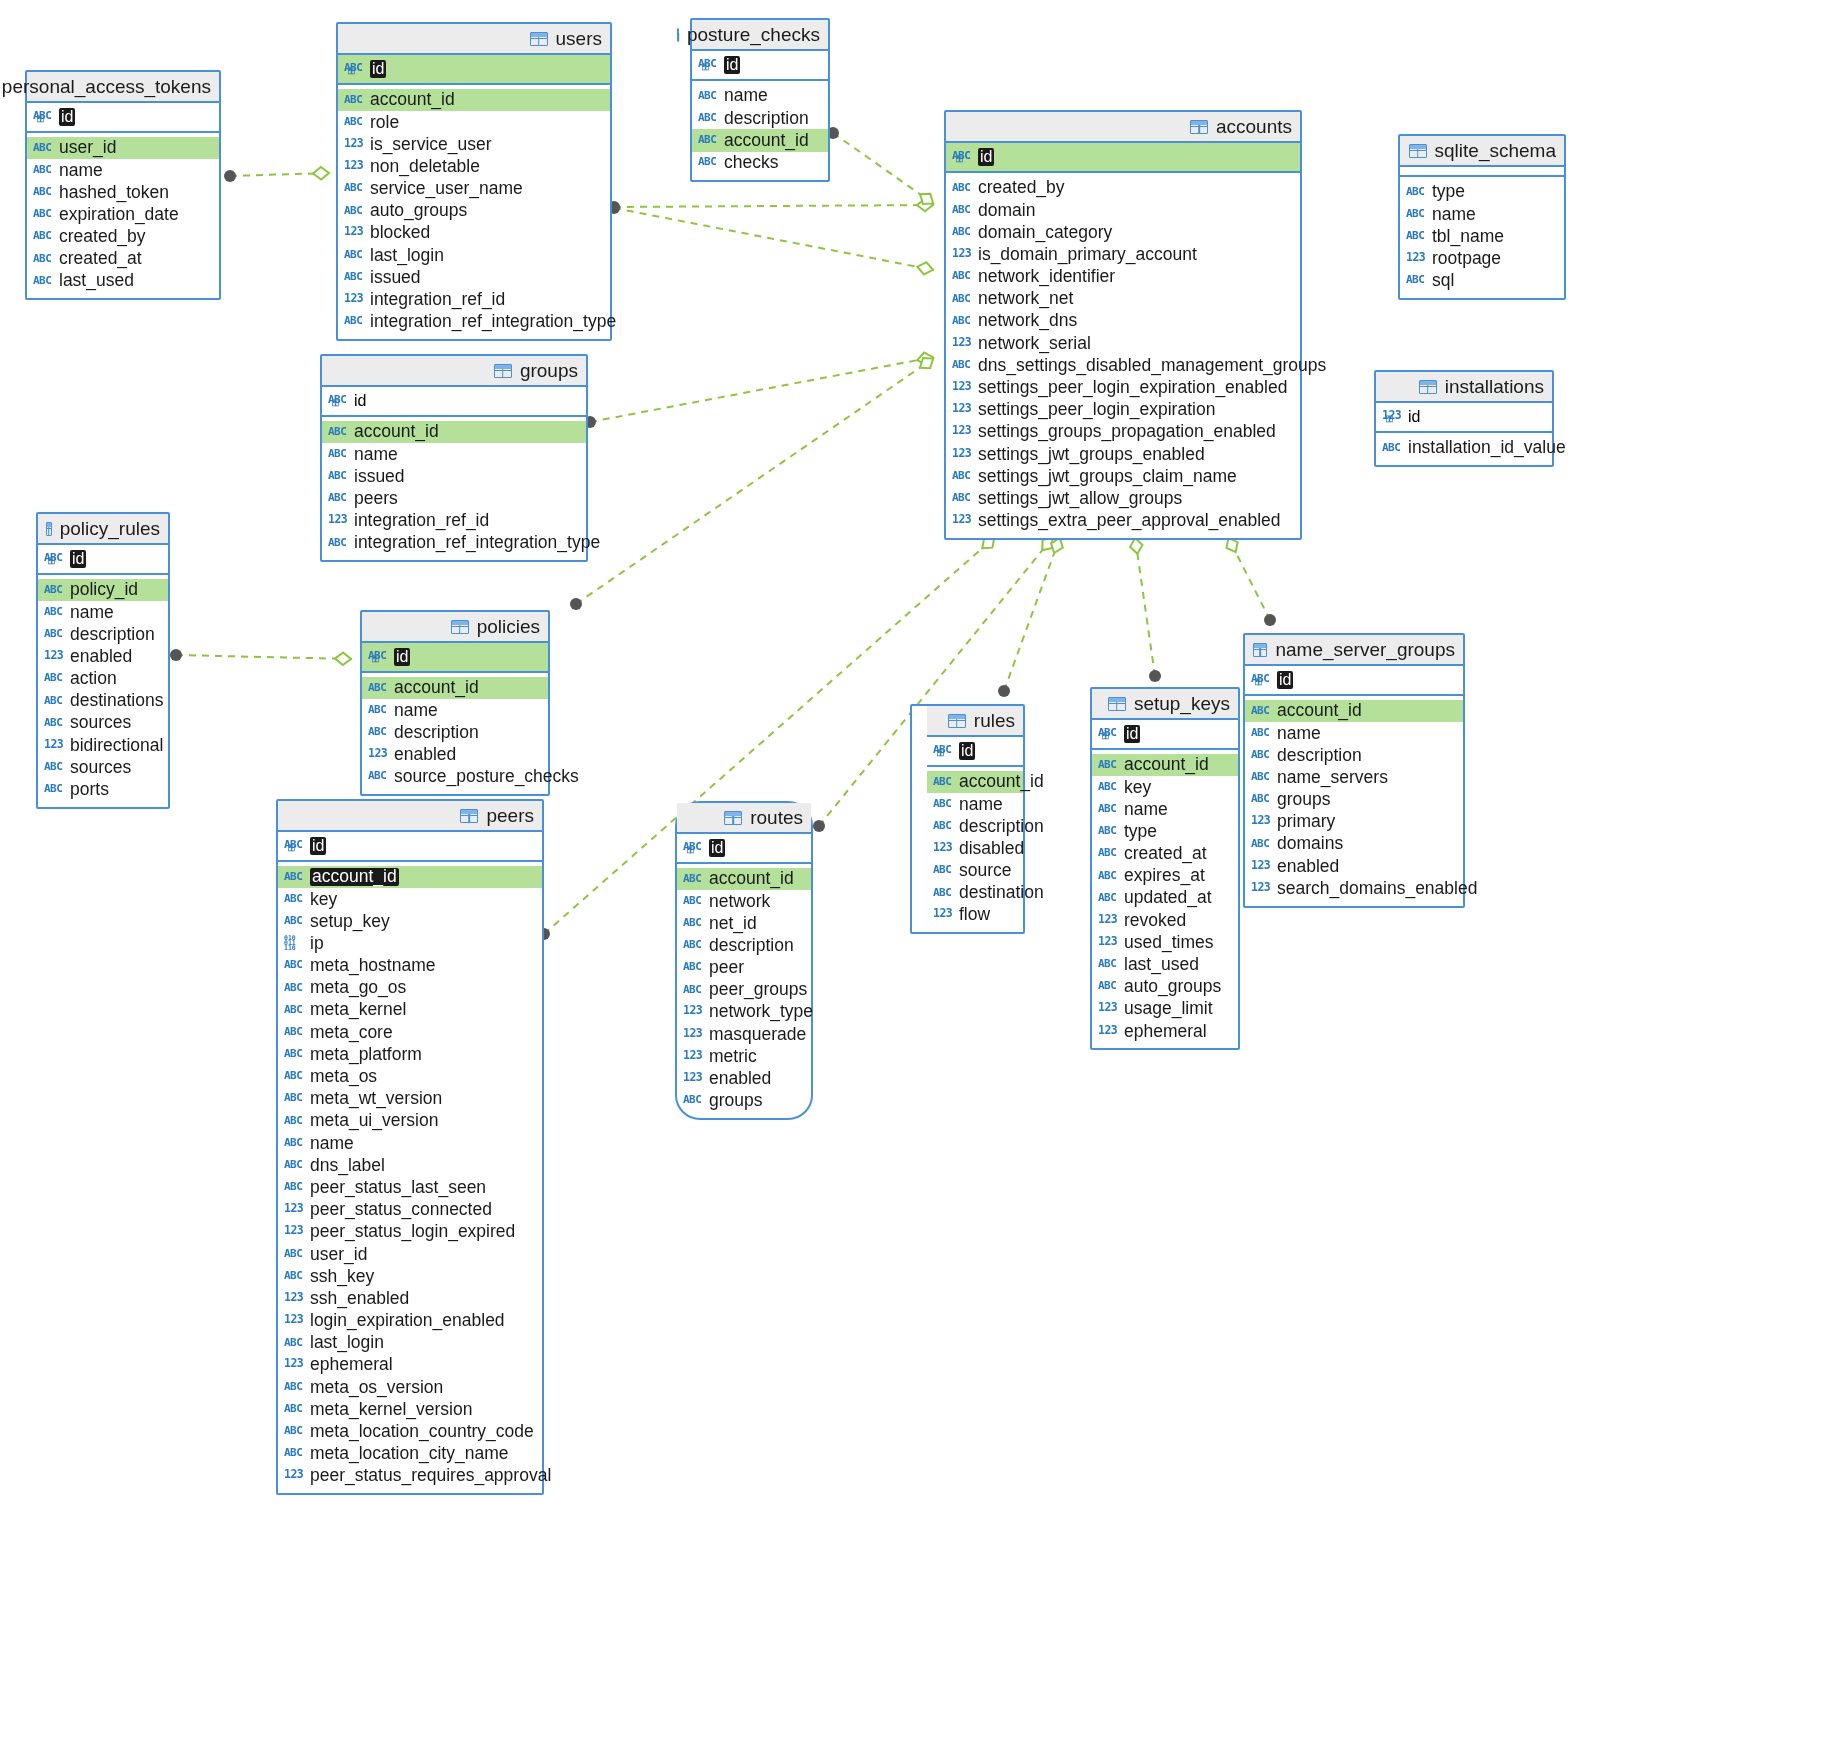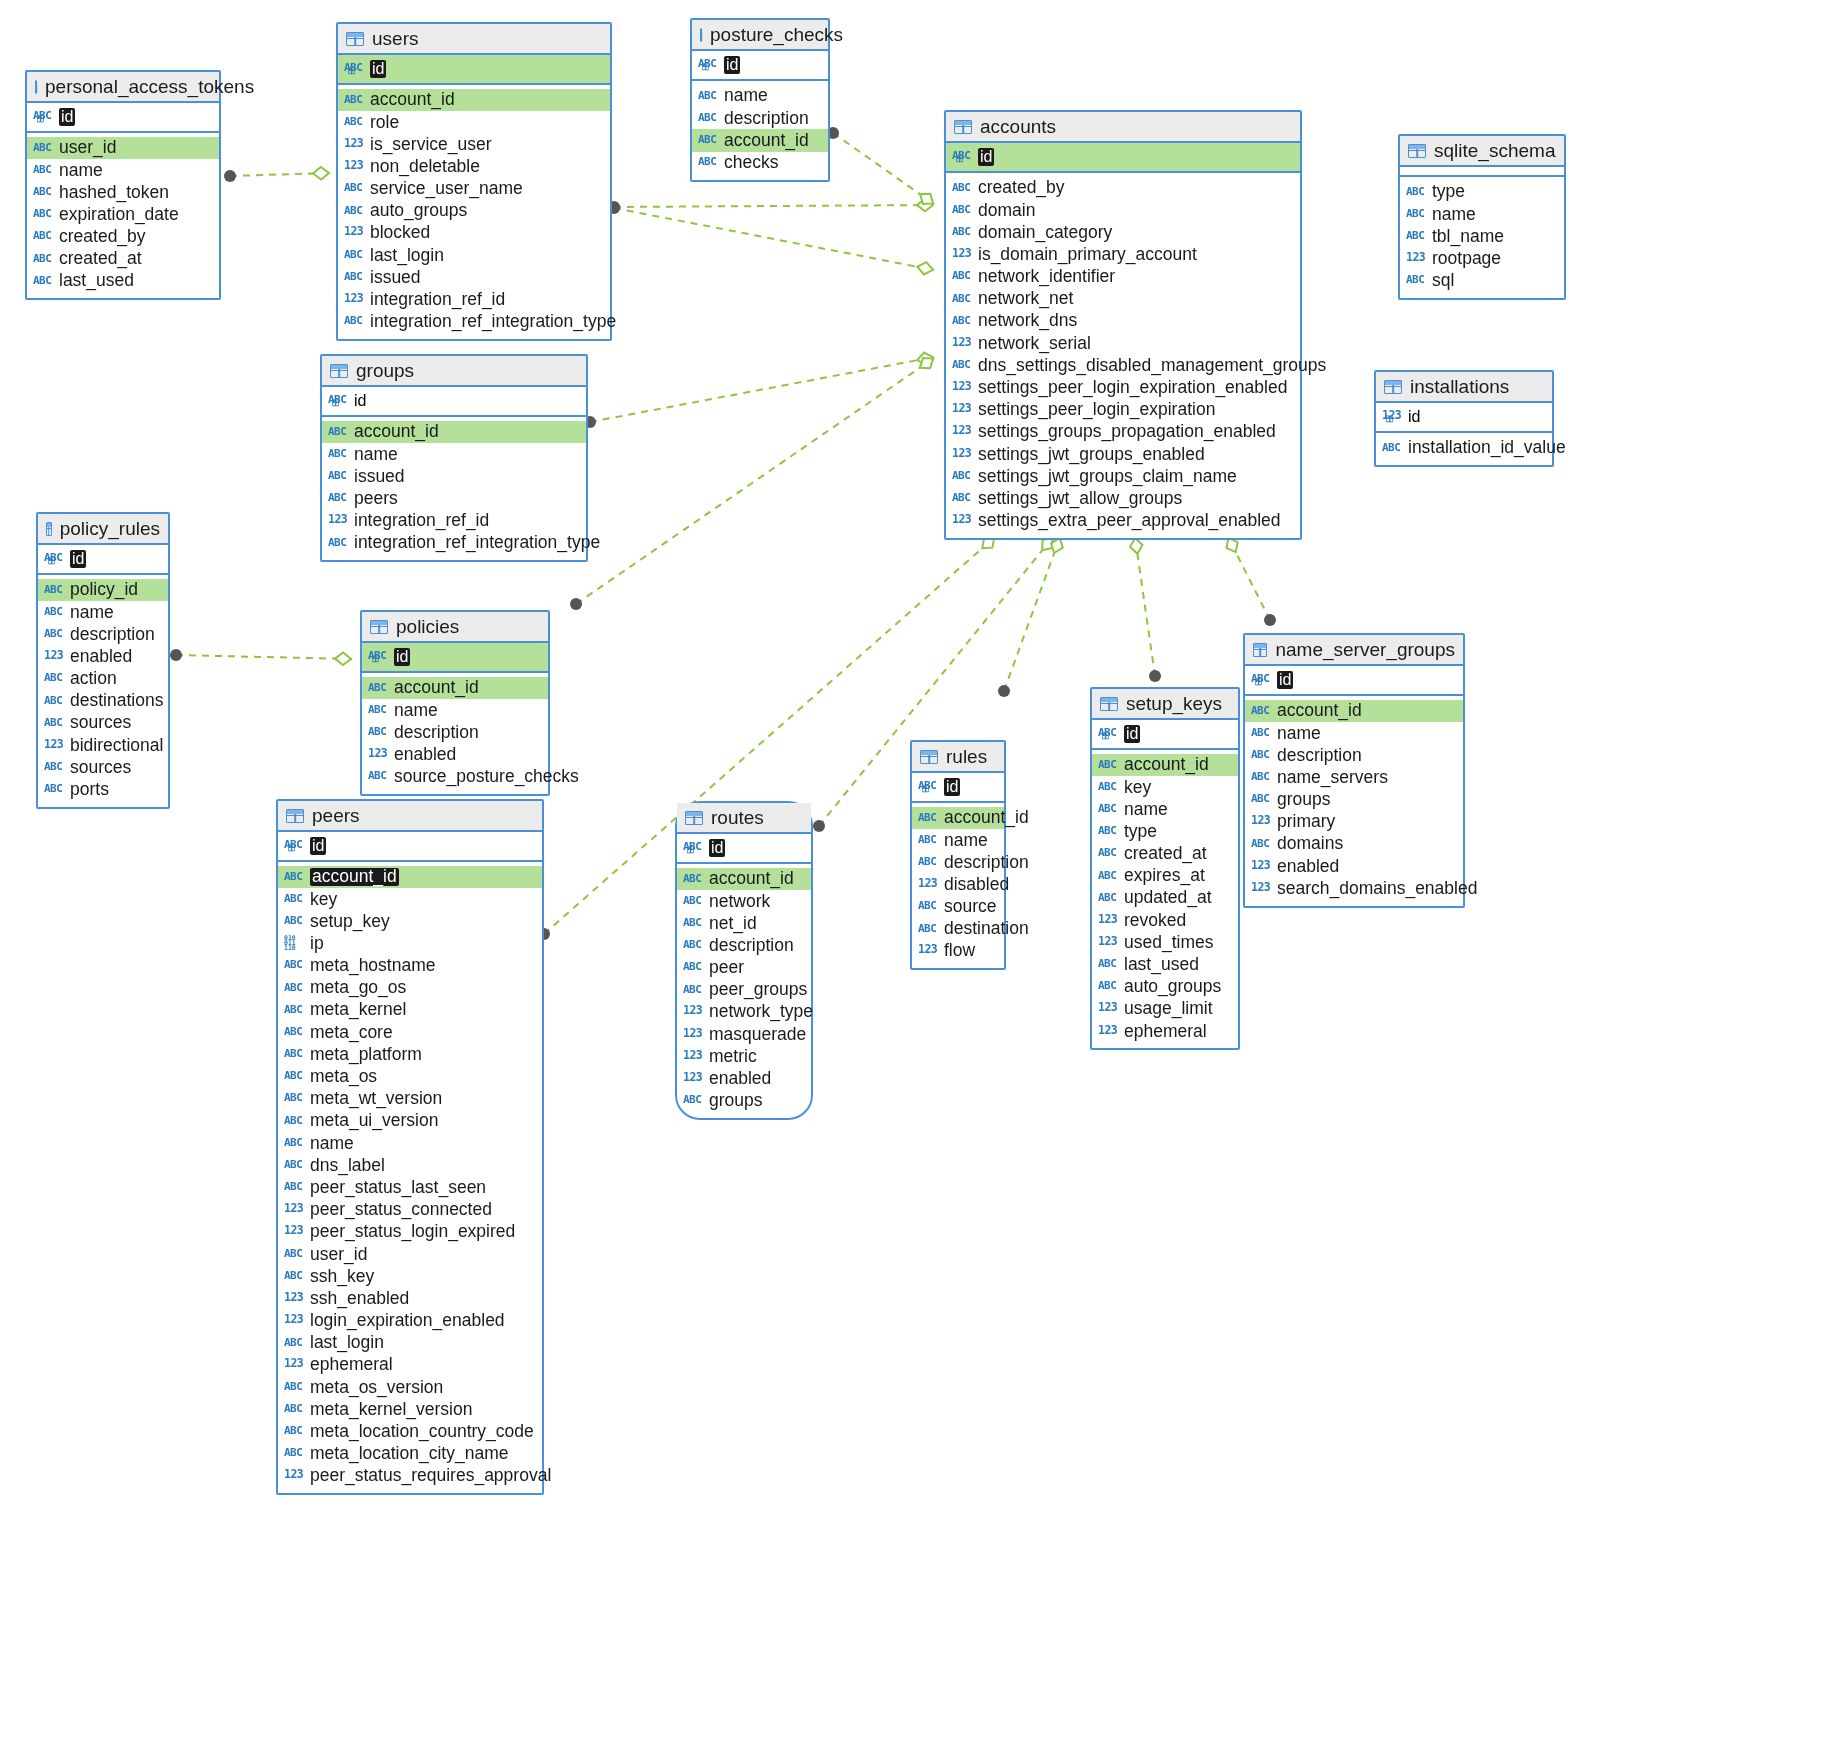--- a/index.html
+++ b/index.html
@@ -15,21 +15,21 @@
     position:absolute;z-index:5;
     border:2px solid #4a90d9;
     background:#ffffff;
     box-sizing:border-box;
     border-radius:2px;
   }
   .tbl-head{
     background:#ececec;
     border-bottom:2px solid #4a90d9;
     height:31px;
-    display:flex;align-items:center;justify-content:flex-start;
+    display:flex;align-items:center;justify-content:flex-end;
     gap:8px;
     font-size:19px;color:#1b1b1b;
     box-sizing:border-box;
     padding:0 8px;
   }
   .tbl-pk{
     border-bottom:2px solid #4a90d9;
     box-sizing:border-box;
     padding:3px 6px 4px 6px;
     min-height:30px;
@@ -524,21 +524,21 @@
           <div class="fld">
             <span class="ti num">123</span>
             <span class="nm">enabled</span>
           </div>
           <div class="fld">
             <span class="ti">ABC</span>
             <span class="nm">source_posture_checks</span>
           </div>
         </div>
       </div>
-      <div class="tbl" style="left: 910px; top: 740px; width: 96px;">
+      <div class="tbl" style="left: 910px; top: 704px; width: 115px; padding-left: 15px;">
         <div class="tbl-head">
           <span class="gicon">
             <i></i>
           </span>
           <span>rules</span>
         </div>
         <div class="tbl-pk">
           <span class="ti pk">ABC<span class="key">⚿</span></span>
           <span class="nm inv">id</span>
         </div>

